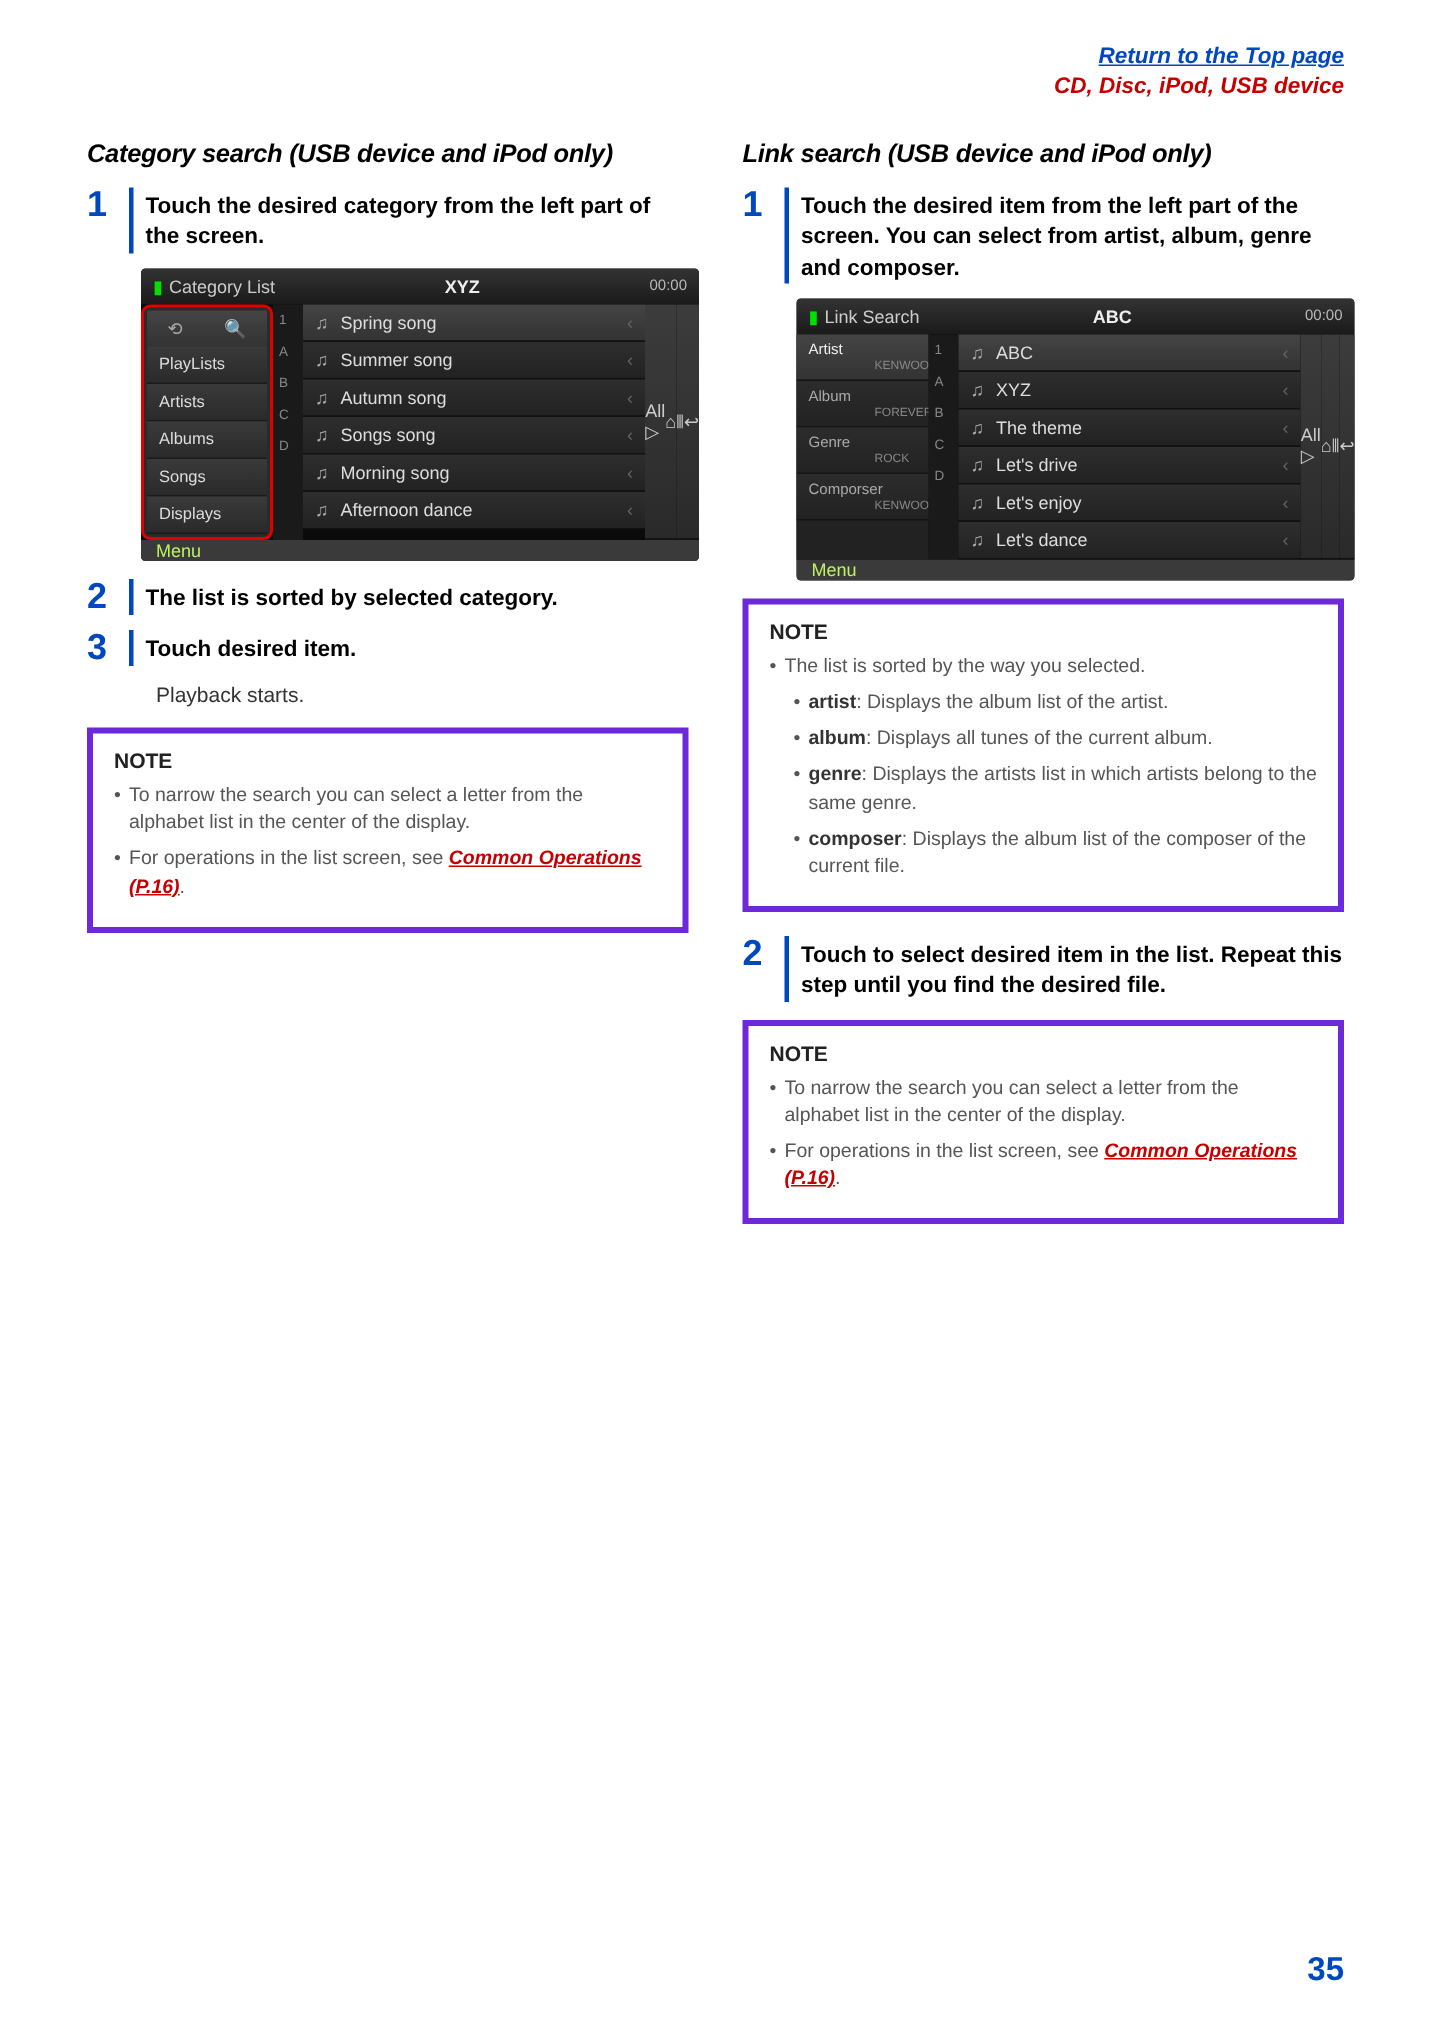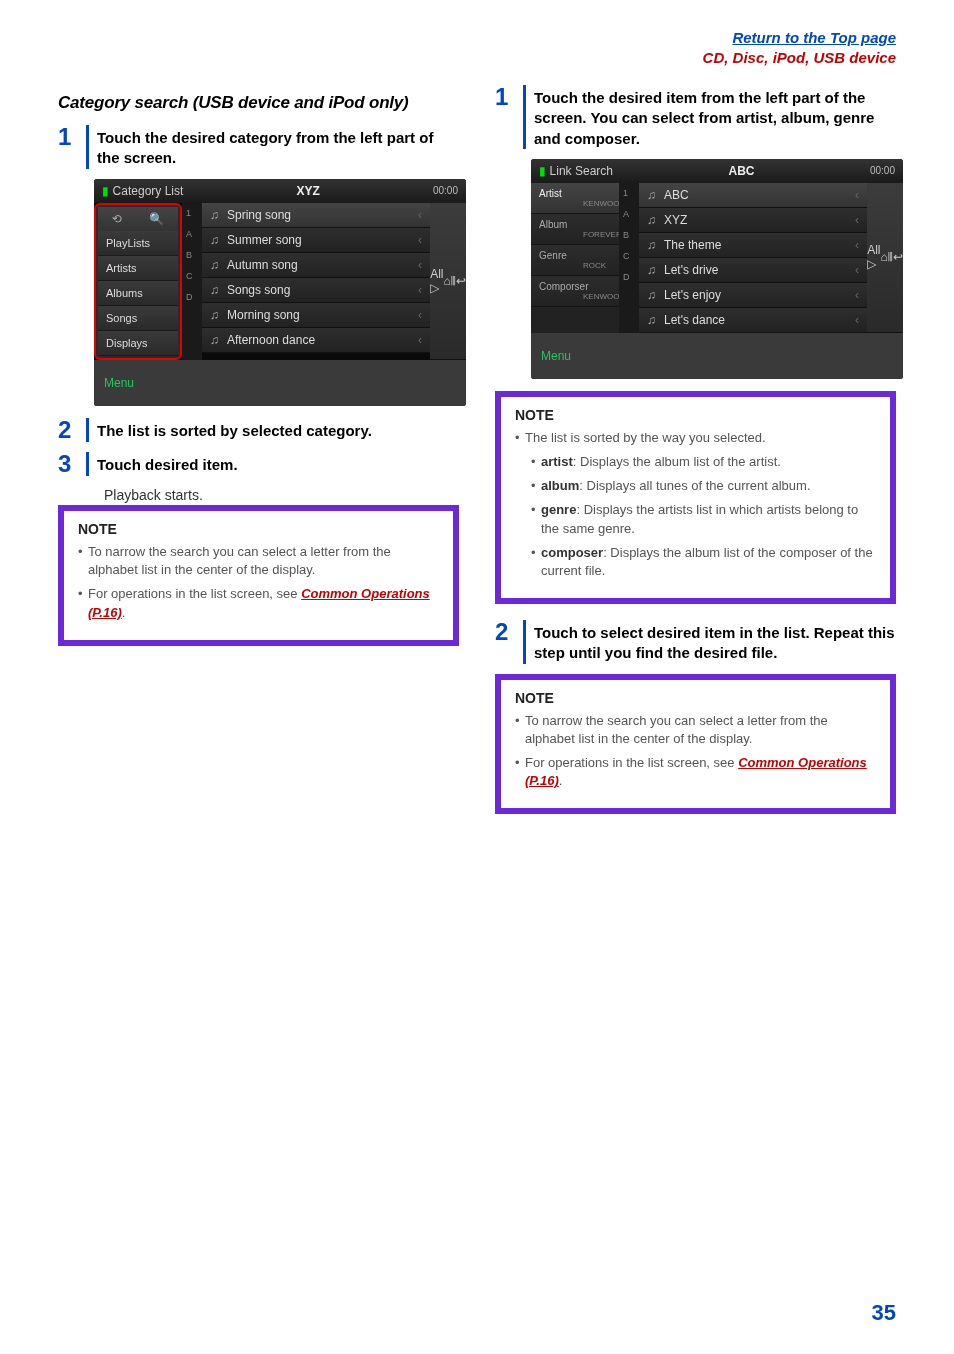--- a/index.html
+++ b/index.html
@@ -8,21 +8,21 @@
   .header .top-link { color: #0047c0; text-decoration: underline; }
   .header .bread { color: #c60000; }
   .cols { display: flex; gap: 36px; }
   .col { flex: 1; min-width: 0; }
   .section-title { font-weight: 800; font-style: italic; font-size: 17px; margin: 8px 0 12px 0; letter-spacing: -0.2px; }
   .step { display: flex; margin-bottom: 10px; }
   .step-num { color: #0047c0; font-size: 24px; font-weight: 800; line-height: 1; width: 28px; flex-shrink: 0; }
   .step-bar { width: 3px; background: #0047c0; margin-right: 8px; flex-shrink: 0; }
   .step-text { font-weight: 800; font-size: 15px; line-height: 1.35; padding-top: 3px; }
   .step-sub { font-size: 14px; margin-left: 46px; color: #333; line-height: 1.4; }
-  .note-box { border: 6px solid #6d28d9; padding: 10px 14px 12px 14px; }
+  .note-box { border: 4px solid #6d28d9; margin-top: 12px; padding: 10px 14px 12px 14px; }
   .note-title { font-weight: 800; font-size: 14px; color: #222; margin-bottom: 6px; }
   .note-item { font-size: 13px; color: #555; line-height: 1.4; margin-bottom: 6px; display: flex; }
   .note-bullet { width: 10px; flex-shrink: 0; }
   .note-item .link { color: #c60000; font-weight: 700; font-style: italic; text-decoration: underline; }
   .sub-bullet { margin-left: 16px; }
   .sub-bullet b { color: #333; }
   .page-num { position: absolute; bottom: 28px; right: 58px; font-weight: 800; font-size: 22px; color: #0047c0; }
 
   
   .shot { width: 372px; background: #111; border-radius: 3px; overflow: hidden; margin: 6px 0 12px 36px; font-size: 12px; color: #ddd; position: relative; }
@@ -37,21 +37,21 @@
   .shot-left.red-border { border: 2px solid #e00000; border-radius: 6px; }
   .shot-alpha { width: 20px; background: #1a1a1a; color: #888; font-size: 9px; display: flex; flex-direction: column; }
   .shot-alpha div { padding: 5px 0 6px 4px; }
   .shot-list { flex: 1; }
   .shot-row { display: flex; align-items: center; padding: 5px 8px; background: linear-gradient(#2e2e2e,#222); border-bottom: 1px solid #111; gap: 6px; }
   .shot-row.top { background: linear-gradient(#444,#333); }
   .shot-row .chev { margin-left: auto; color: #666; }
   .shot-right { width: 36px; display: flex; }
   .shot-right .rbtn { flex: 1; background: linear-gradient(#3c3c3c,#2a2a2a); border-bottom: 1px solid #111; display: flex; align-items: center; justify-content: center; color: #ccc; font-size: 12px; }
   .shot-right .rbtn.first { background: #111; }
-  .shot-menu { background: #3a3a3a; color: #22c55e; padding: 16px 10px; font-size: 12px; }
+  .shot-menu { background: #3a3a3a; color: #bef264; padding: 0 10px; font-size: 12px; }
   .music-glyph { display: inline-block; width: 11px; color: #aaa; }
   .link-left { width: 88px; background: #222; padding: 0; }
   .link-left .lrow { padding: 5px 8px; font-size: 10px; color: #aaa; background: linear-gradient(#2c2c2c,#222); border-bottom: 1px solid #151515; }
   .link-left .lrow.active { background: linear-gradient(#444,#333); color: #eee; }
   .link-left .lrow .sub { font-size: 8px; color: #888; display: block; padding-left: 44px; }
 </style>
 </head>
 <body>
 
 <div class="header">
@@ -160,20 +160,21 @@
           <span>To narrow the search you can select a letter from the alphabet list in the center of the display.</span>
         </div>
       <div class="note-item">
           <span class="note-bullet">•</span>
           <span><span>For operations in the list screen, see </span><span class="link">Common Operations (P.16)</span><span>.</span></span>
         </div>
     </div>
   </div>
 
   <div class="col">
+    <div class="section-title">Link search (USB device and iPod only)</div>
 
     <div class="step">
       <div class="step-num">1</div>
       <div class="step-bar"></div>
       <div class="step-text">Touch the desired item from the left part of the screen. You can select from artist, album, genre and composer.</div>
     </div>
 
     <div class="shot">
       <div class="shot-top">
         <span style="color:#00e000;margin-right:4px">▮</span>

